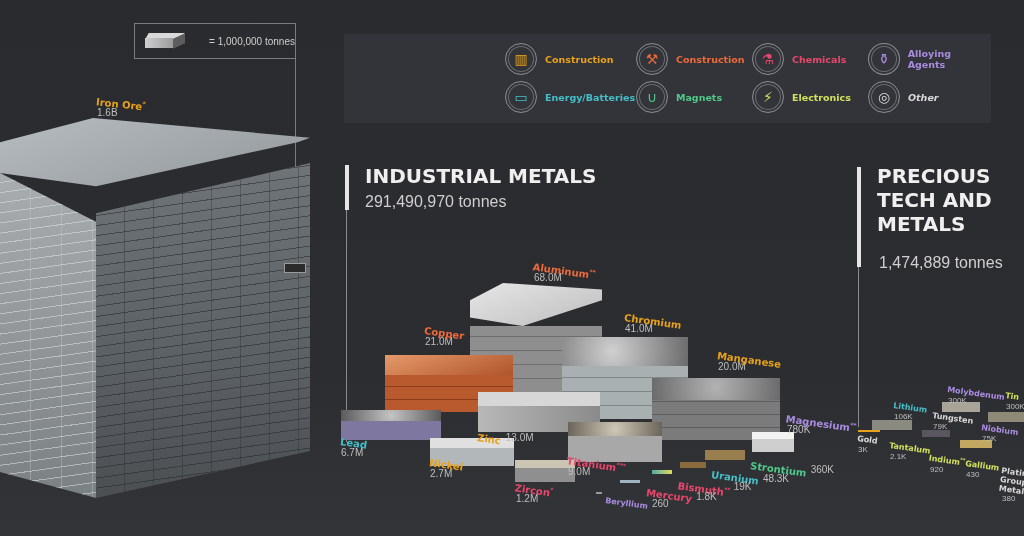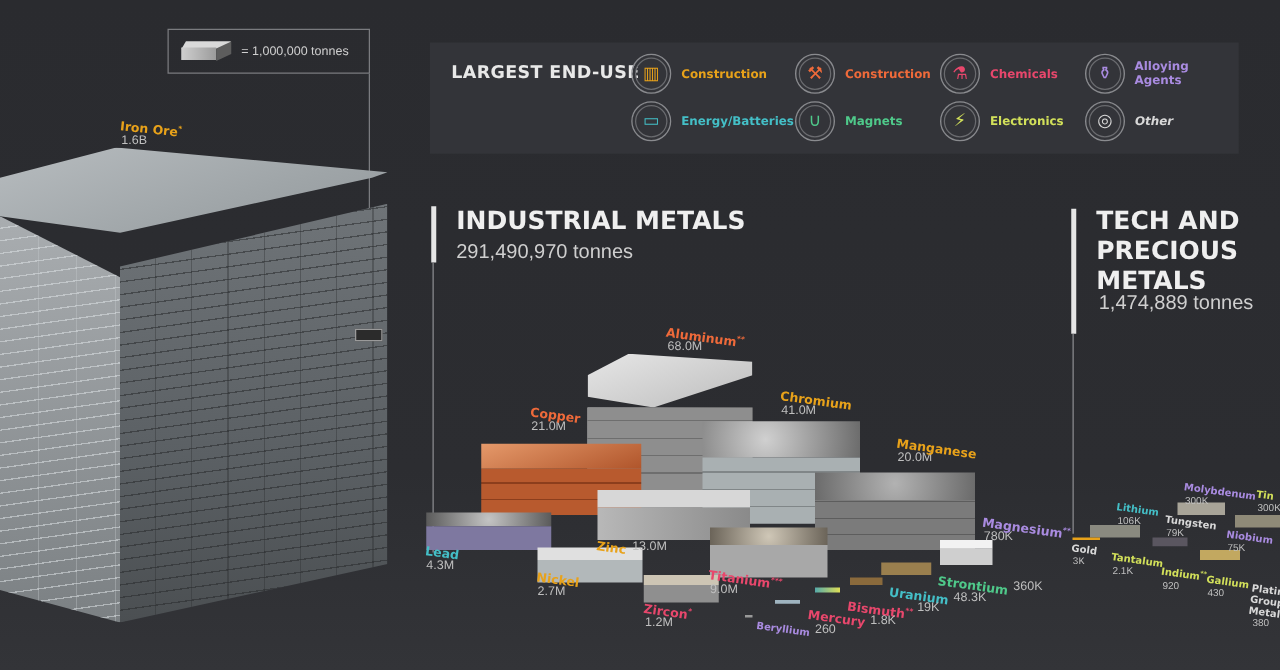--- a/index.html
+++ b/index.html
@@ -3,21 +3,21 @@
 <meta charset="utf-8">
 <style>
   * { box-sizing: border-box; margin: 0; padding: 0; }
   html, body { width: 1024px; height: 536px; overflow: hidden; }
   body {
     background: linear-gradient(180deg, #2a2b2f 0%, #2c2d31 70%, #333438 100%);
     font-family: "DejaVu Sans", sans-serif;
     color: #d8d8d8;
     position: relative;
   }
-  .abs { position: absolute; }
+  .abs { position: absolute; justify-content: space-between; }
 
   
   .scale-box {
     left: 134px; top: 23px; width: 162px; height: 36px;
     border: 1px solid #7a7b7f;
     display: flex; align-items: center; padding-left: 10px; gap: 8px;
   }
   .mini-brick {
     width: 40px; height: 16px; position: relative;
   }
@@ -101,21 +101,20 @@
   <div class="face-left"></div>
   <div class="face-right"></div>
 </div>
 <div class="abs scale-marker" style="left:284px; top:263px;"></div>
 <div class="abs" style="left:97px; top:93px;">
   <div class="label" style="color:#e8a21a; transform:rotate(6deg);"><span>Iron Ore</span><sup style="font-size:6px;">*</sup></div>
   <div class="value">1.6B</div>
 </div>
 
 <div class="abs enduse">
-  <div class="enduse-title">LARGEST END-USE</div>
 
   <div class="eu-item" style="left:161px; top:9px;">
     <div class="eu-icon" style="color:#e8a21a;">▥</div>
     <span class="eu-label" style="color:#e8a21a;">Construction</span>
   </div>
   <div class="eu-item" style="left:292px; top:9px;">
     <div class="eu-icon" style="color:#ef6a3a;">⚒</div>
     <span class="eu-label" style="color:#ef6a3a;">Construction</span>
   </div>
   <div class="eu-item" style="left:408px; top:9px;">
@@ -146,25 +145,25 @@
 </div>
 
 <div class="abs sec-bar" style="left:345px; top:165px; height:45px;"></div>
 <div class="abs sec-line" style="left:346px; top:210px; height:232px;"></div>
 <div class="abs sec-title" style="left:365px; top:164px;">INDUSTRIAL METALS</div>
 <div class="abs sec-total" style="left:365px; top:193px;">291,490,970 tonnes</div>
 
 <div class="abs sec-bar" style="left:857px; top:167px; height:100px;"></div>
 <div class="abs sec-line" style="left:858px; top:267px; height:160px;"></div>
 <div class="abs sec-title" style="left:877px; top:164px;">
+  <div>PRECIOUS</div>
   <div>TECH AND</div>
-  <div>PRECIOUS</div>
   <div>METALS</div>
 </div>
-<div class="abs sec-total" style="left:879px; top:234px;">1,474,889 tonnes</div>
+<div class="abs sec-total" style="left:879px; top:254px;">1,474,889 tonnes</div>
 
 <div class="blk" style="left:470px; top:283px; width:132px; height:123px;">
   <div class="t" style="background:linear-gradient(160deg,#e6e6e6,#bdbdbd); clip-path:polygon(0 40%,25% 0,100% 15%,100% 40%,40% 100%,0 80%);"></div>
   <div class="f" style="background:repeating-linear-gradient(0deg,#8e8e8e 0 13px,#6e6e6e 13px 14px),linear-gradient(90deg,#c9c9c9,#4b4b4b);"></div>
 </div>
 <div class="blk" style="left:562px; top:337px; width:126px; height:82px;">
   <div class="t" style="background:radial-gradient(circle at 40% 50%,#d0d0d0,#6b6b6b);"></div>
   <div class="f" style="background:repeating-linear-gradient(0deg,#a9b0b2 0 13px,#808688 13px 14px);"></div>
 </div>
 <div class="blk" style="left:385px; top:355px; width:128px; height:57px;">
@@ -231,21 +230,21 @@
 <div class="abs" style="left:478px; top:432px; display:flex; gap:4px;">
   <div class="label" style="color:#e8a21a;">Zinc</div>
   <div class="value">13.0M</div>
 </div>
 <div class="abs" style="left:568px; top:452px;">
   <div class="label" style="color:#e8476c;"><span>Titanium</span><sup style="font-size:6px;">***</sup></div>
   <div class="value">9.0M</div>
 </div>
 <div class="abs" style="left:341px; top:436px;">
   <div class="label" style="color:#44bfc7;">Lead</div>
-  <div class="value">4.3M</div>
+  <div class="value">6.7M</div>
 </div>
 <div class="abs" style="left:430px; top:457px;">
   <div class="label" style="color:#e8a21a;">Nickel</div>
   <div class="value">2.7M</div>
 </div>
 <div class="abs" style="left:516px; top:479px;">
   <div class="label" style="color:#e8476c;"><span>Zircon</span><sup style="font-size:6px;">*</sup></div>
   <div class="value">1.2M</div>
 </div>
 <div class="abs" style="left:787px; top:410px;">
@@ -288,21 +287,21 @@
 <div class="abs" style="left:933px; top:410px;">
   <div class="label" style="color:#d8d8d8; font-size:8px;">Tungsten</div>
   <div class="value" style="font-size:8px;">79K</div>
 </div>
 <div class="abs" style="left:982px; top:422px;">
   <div class="label" style="color:#a98be0; font-size:8px;">Niobium</div>
   <div class="value" style="font-size:8px;">75K</div>
 </div>
 <div class="abs" style="left:858px; top:433px;">
   <div class="label" style="color:#d8d8d8; font-size:8px;">Gold</div>
-  <div class="value" style="font-size:8px;font-family:Liberation Mono, monospace;">3K</div>
+  <div class="value" style="font-size:8px;">3K</div>
 </div>
 <div class="abs" style="left:890px; top:440px;">
   <div class="label" style="color:#d2e05a; font-size:8px;">Tantalum</div>
   <div class="value" style="font-size:8px;">2.1K</div>
 </div>
 <div class="abs" style="left:930px; top:450px;">
   <div class="label" style="color:#d2e05a; font-size:8px;"><span>Indium</span><sup style="font-size:5px;">**</sup></div>
   <div class="value" style="font-size:8px;">920</div>
 </div>
 <div class="abs" style="left:966px; top:458px;">

